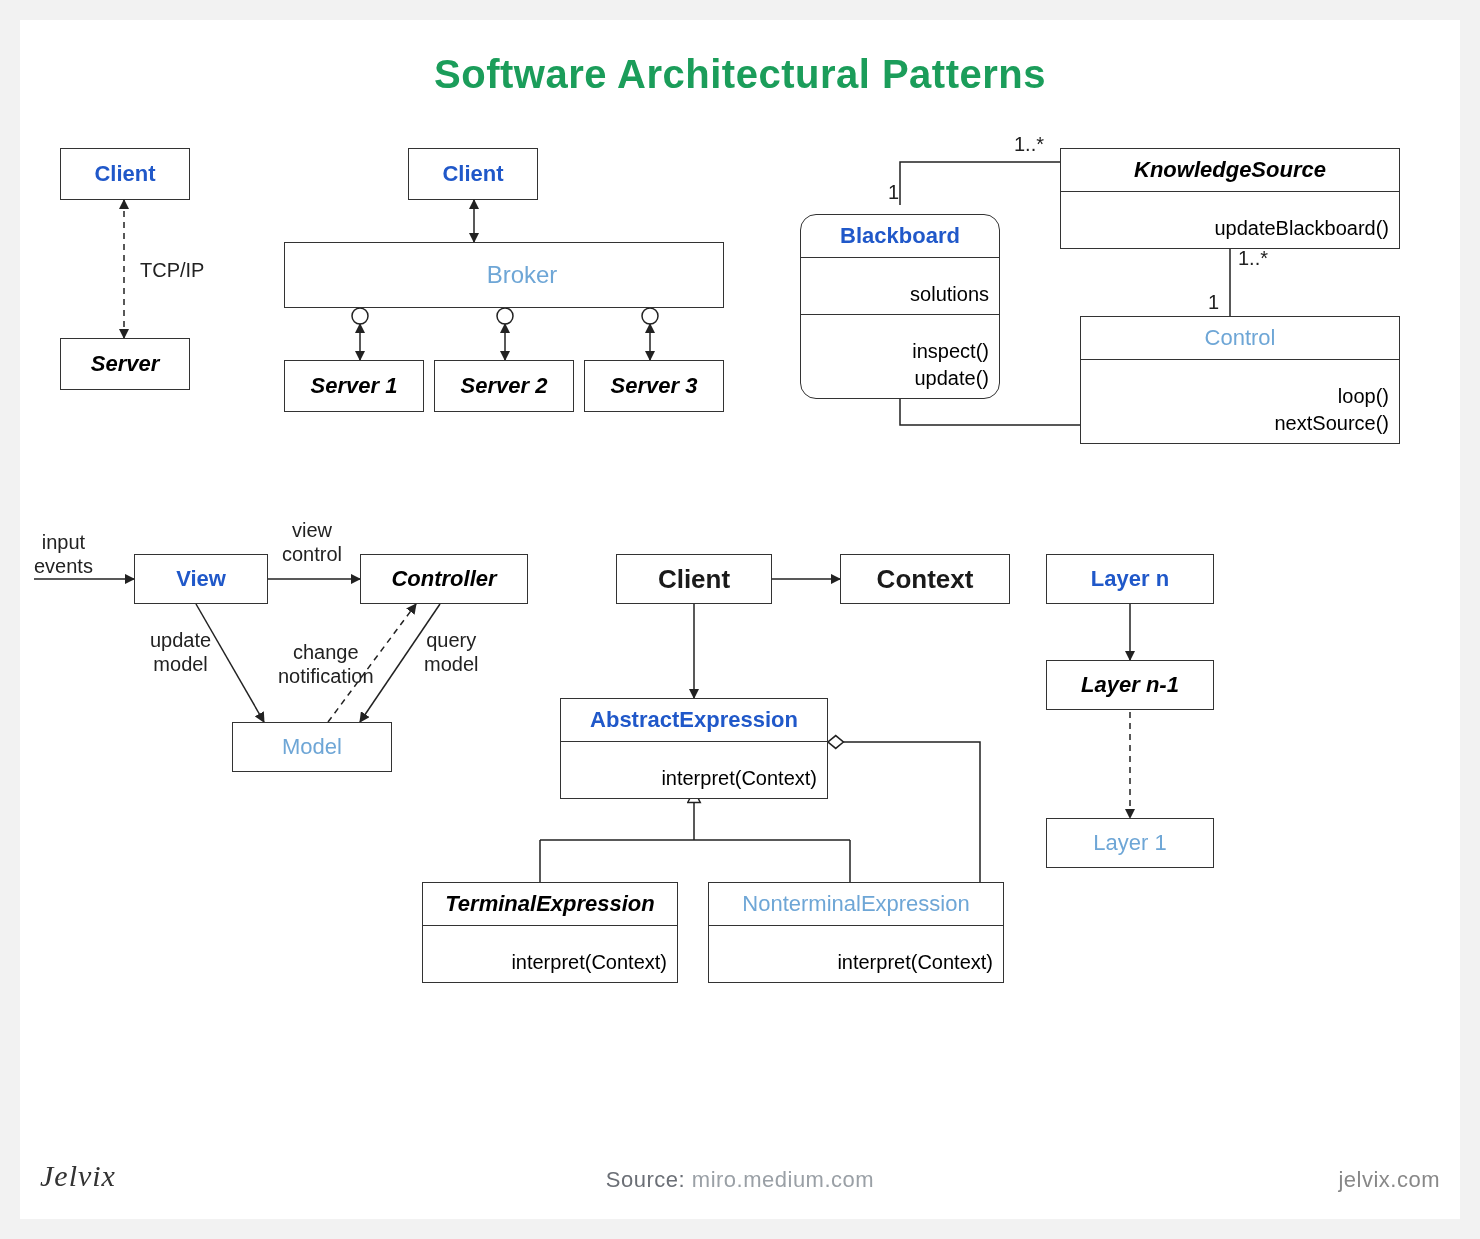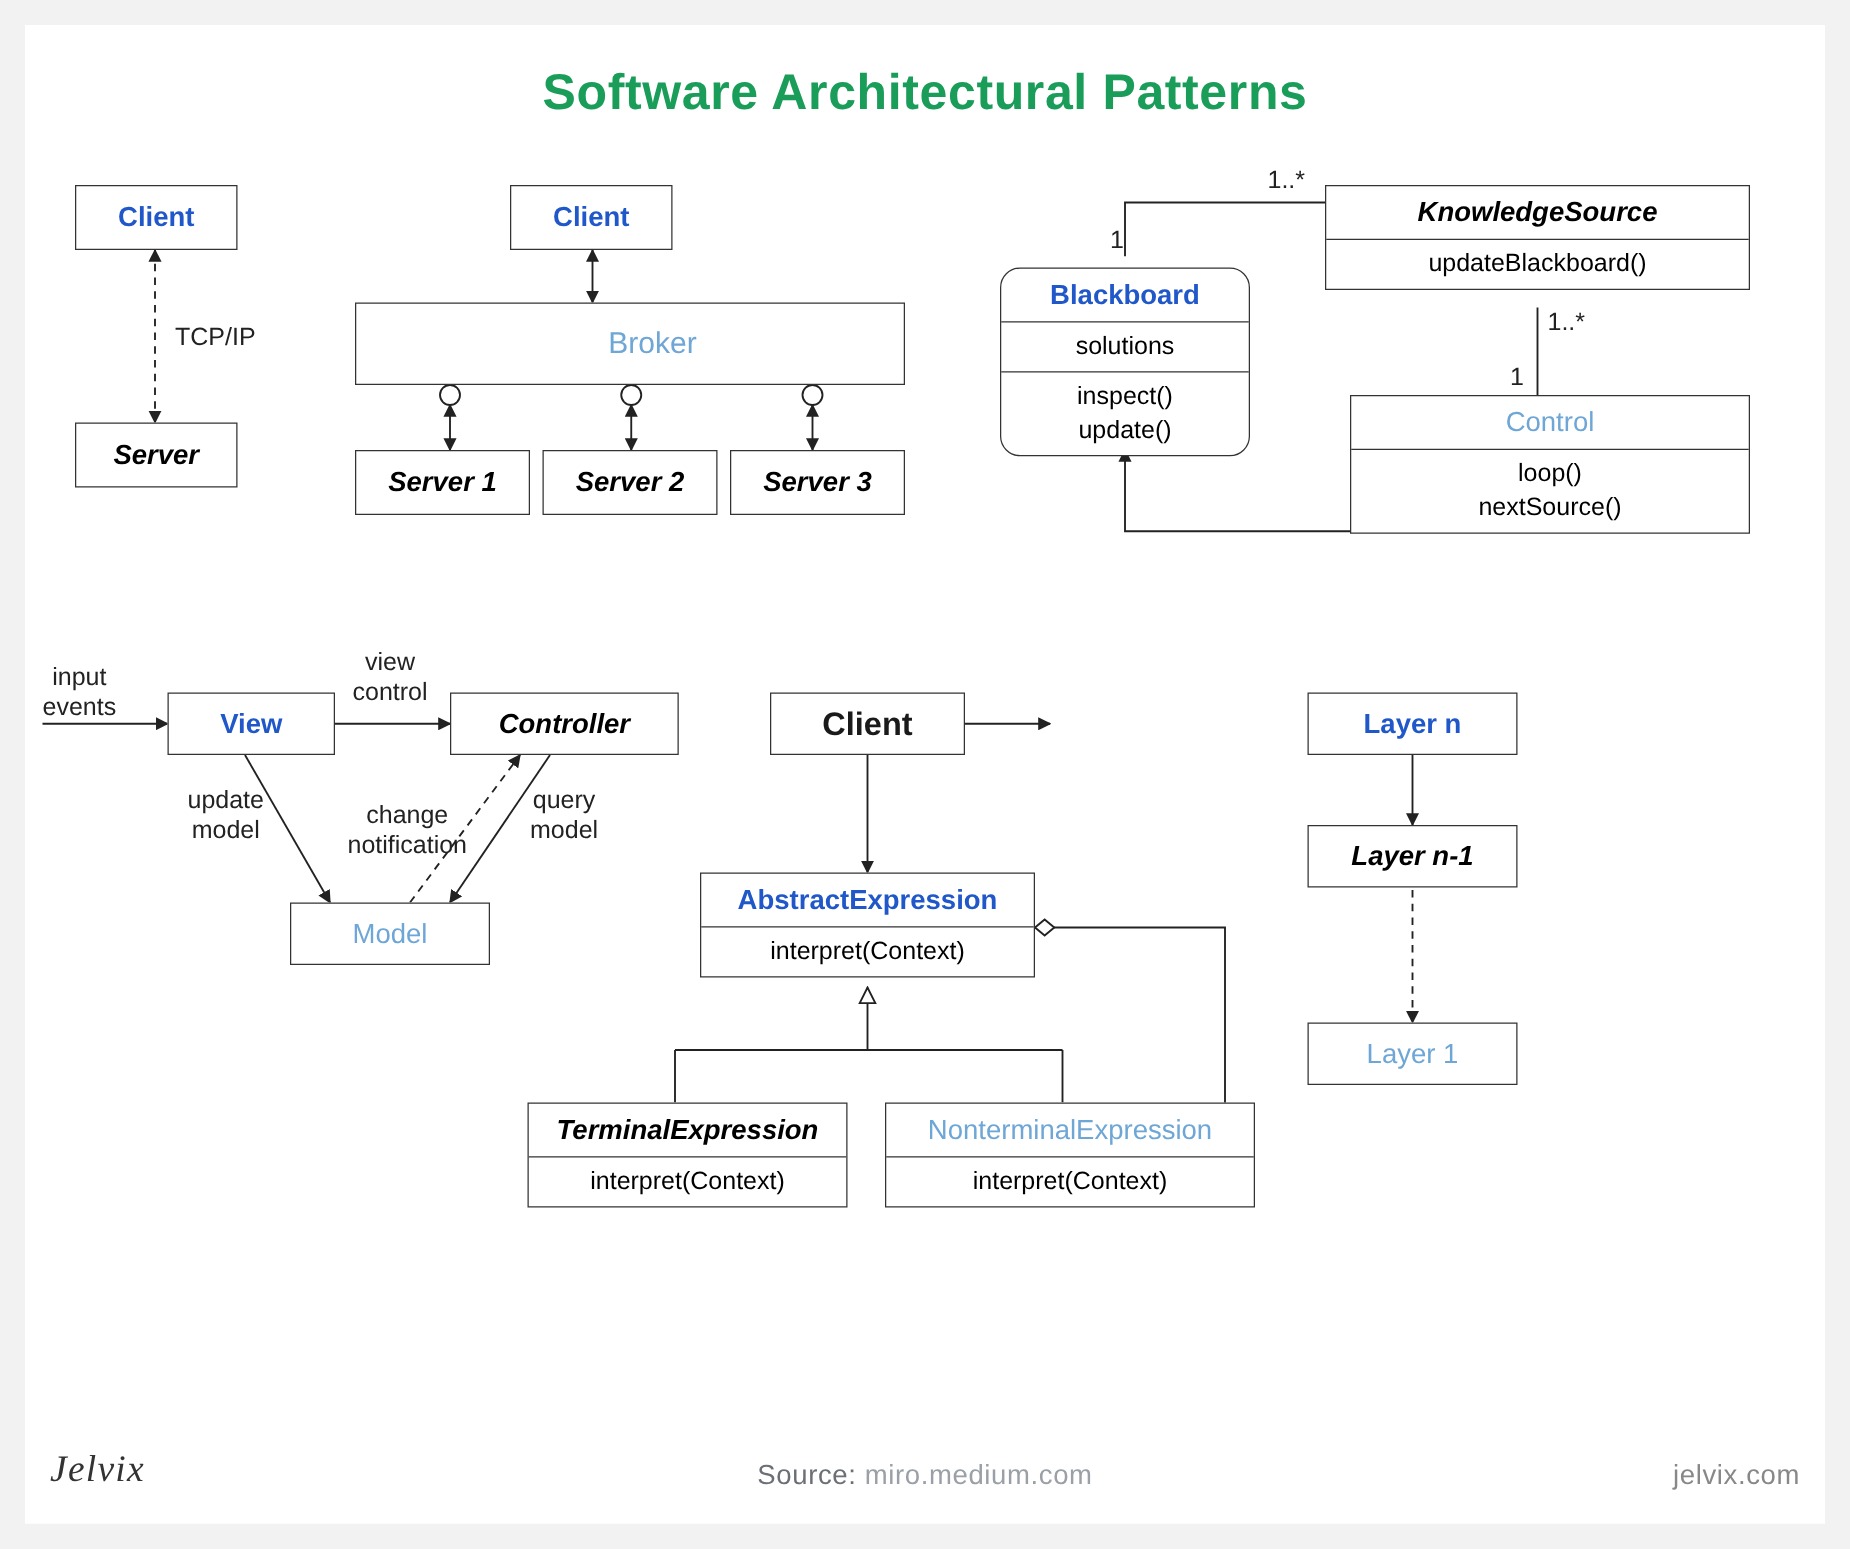--- a/index.html
+++ b/index.html
@@ -48,22 +48,23 @@
   .uml { display: block; padding: 0; }
   .uml .hdr {
     border-bottom: 1px solid #333;
     padding: 8px 10px;
     font-size: 22px;
   }
   .uml .sect {
     border-bottom: 1px solid #333;
     padding: 6px 10px;
     font-size: 20px;
-    text-align: center;
+    text-align: right;
     line-height: 1.35;
+    margin-top: 17px;
   }
   .uml .sect:last-child { border-bottom: none; }
   .c-blue { color: #2058c9; font-weight: 600; }
   .c-green { color: #000000; font-weight: 600; font-style: italic; }
   .c-light { color: #6ea6d6; font-weight: 500; }
   .c-black { color: #1a1a1a; font-weight: 600; }
   .lbl {
     position: absolute;
     font-size: 20px;
     color: #222;
@@ -222,38 +223,41 @@
   <div class="lbl" style="left:868px; top:160px;">1</div>
   <div class="lbl" style="left:994px; top:112px;">1..*</div>
   <div class="lbl" style="left:1218px; top:226px;">1..*</div>
   <div class="lbl" style="left:1188px; top:270px;">1</div>
 
   <div class="lbl" style="left:14px; top:510px; white-space:pre-line;">input
 events</div>
   <div class="box" style="left:114px; top:534px; width:134px; height:50px;">
     <span class="c-blue">View</span>
   </div>
-  <div class="box" style="left:340px; top:534px; width:183px; height:50px;">
+  <div class="box" style="left:340px; top:534px; width:168px; height:50px;">
     <span class="c-green">Controller</span>
   </div>
   <div class="box" style="left:212px; top:702px; width:160px; height:50px;">
     <span class="c-light">Model</span>
   </div>
   <div class="lbl" style="left:262px; top:498px; white-space:pre-line;">view
 control</div>
   <div class="lbl" style="left:130px; top:608px; white-space:pre-line;">update
 model</div>
   <div class="lbl" style="left:258px; top:620px; white-space:pre-line;">change
 notification</div>
   <div class="lbl" style="left:404px; top:608px; white-space:pre-line;">query
 model</div>
 
   <div class="box" style="left:596px; top:534px; width:156px; height:50px;">
     <span class="c-black" style="font-size:26px;">Client</span>
   </div>
+  <div class="box" style="left:820px; top:534px; width:170px; height:50px;">
+    <span class="c-black" style="font-size:26px;">Context</span>
+  </div>
   <div class="box uml" style="left:540px; top:678px; width:268px;">
     <div class="hdr">
         <span class="c-blue">AbstractExpression</span>
       </div>
     <div class="sect">interpret(Context)</div>
   </div>
   <div class="box uml" style="left:402px; top:862px; width:256px;">
     <div class="hdr">
         <span class="c-green">TerminalExpression</span>
       </div>

